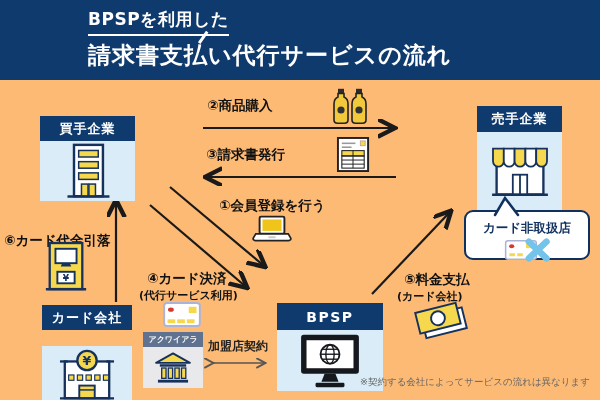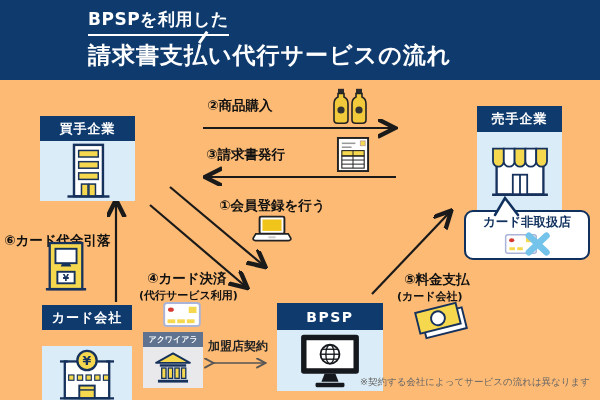--- a/index.html
+++ b/index.html
@@ -40,21 +40,21 @@
   .box-bpsp .box-header{height:27px;font-size:14px;letter-spacing:1.5px;}
   .box-acq{left:143px;top:332px;width:60px;height:56px;}
   .box-acq .box-header{height:15px;background:#5f7390;font-size:8px;letter-spacing:0;font-weight:bold;}
   .box-acq .box-body{background:#e9e9ec;}
   
   .bubble{
     position:absolute;left:464px;top:210px;width:122px;height:46px;z-index:2;
     background:#fff;border:2.5px solid #10305e;border-radius:9px;
     display:flex;flex-direction:column;align-items:center;justify-content:flex-start;
   }
-  .bubble-label{color:#10305e;font-size:12.5px;font-weight:bold;margin-top:2px;white-space:nowrap;}
+  .bubble-label{color:#10305e;font-size:12.5px;font-weight:bold;margin-top:8px;white-space:nowrap;}
   .bubble-pointer{position:absolute;left:26px;top:-16px;width:30px;height:20px;overflow:visible;}
   
   .flab{position:absolute;font-size:13.5px;font-weight:bold;color:#111;z-index:2;white-space:nowrap;}
   .fsub{position:absolute;font-size:11px;font-weight:bold;color:#111;z-index:2;white-space:nowrap;}
   .contract-label{position:absolute;left:208px;top:338px;font-size:12px;font-weight:600;color:#222;z-index:2;}
   .footnote{position:absolute;right:10px;top:376px;font-size:9.5px;color:#666;z-index:2;}
   
   .ficon{position:absolute;z-index:2;line-height:0;}
   svg{display:block;}
   

